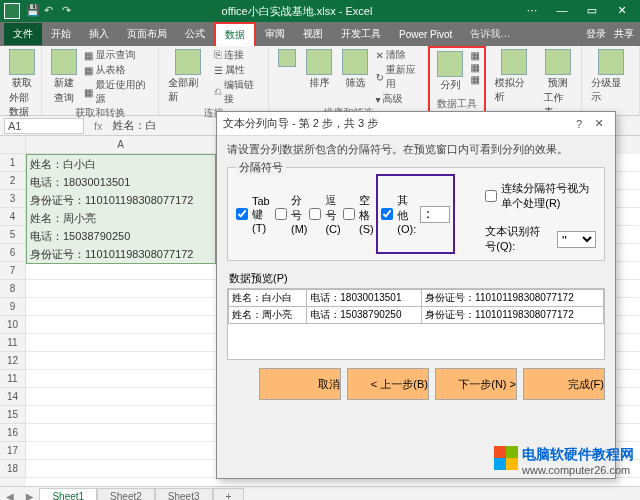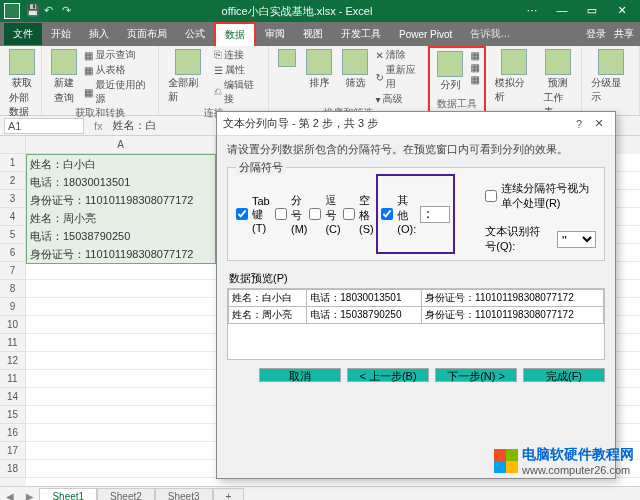--- a/index.html
+++ b/index.html
@@ -55,23 +55,23 @@
 .dialog .group .gt{position:absolute;top:-8px;left:8px;background:#f0f0f0;padding:0 3px;color:#333;}
 .dialog .chk{display:flex;align-items:center;gap:4px;margin:3px 0;}
 .dialog .chk input{width:12px;height:12px;}
 .dialog .row2{display:flex;align-items:center;gap:6px;}
 .dialog .txtq{width:30px;height:17px;border:1px solid #a0a0a0;background:#fff;}
 .dialog .otherrow{border:2px solid #4c1d95;padding:3px;display:inline-flex;align-items:center;gap:4px;}
 .dialog .preview{border:1px solid #c0c0c0;background:#fff;margin:0 10px;height:72px;overflow:hidden;}
 .dialog .preview table{border-collapse:collapse;width:100%;font-size:10px;}
 .dialog .preview td{border:1px solid #bbb;padding:1px 3px;white-space:nowrap;}
 .dialog .btns{display:flex;gap:6px;justify-content:flex-end;padding:8px 10px;}
-.dialog .btns button{width:82px;height:14px;border:1px solid #a8a8a8;background:#14b8a6;font-size:11px;}
-
-.watermark{position:absolute;right:6px;bottom:24px;display:flex;align-items:center;gap:4px;font-size:14px;font-weight:bold;}
+.dialog .btns button{width:82px;height:32px;border:1px solid #a8a8a8;background:#fdba74;font-size:11px;text-align:right;}
+
+.watermark{position:absolute;right:6px;bottom:24px;display:flex;align-items:flex-start;gap:4px;font-size:14px;font-weight:bold;}
 .watermark .sq{display:grid;grid-template-columns:12px 12px;grid-template-rows:12px 12px;}
 .watermark .sq div:nth-child(1){background:#f25022;}
 .watermark .sq div:nth-child(2){background:#7fba00;}
 .watermark .sq div:nth-child(3){background:#00a4ef;}
 .watermark .sq div:nth-child(4){background:#ffb900;}
 .watermark .txt{color:#0066d6;}
 </style>
 </head>
 <body>
 

